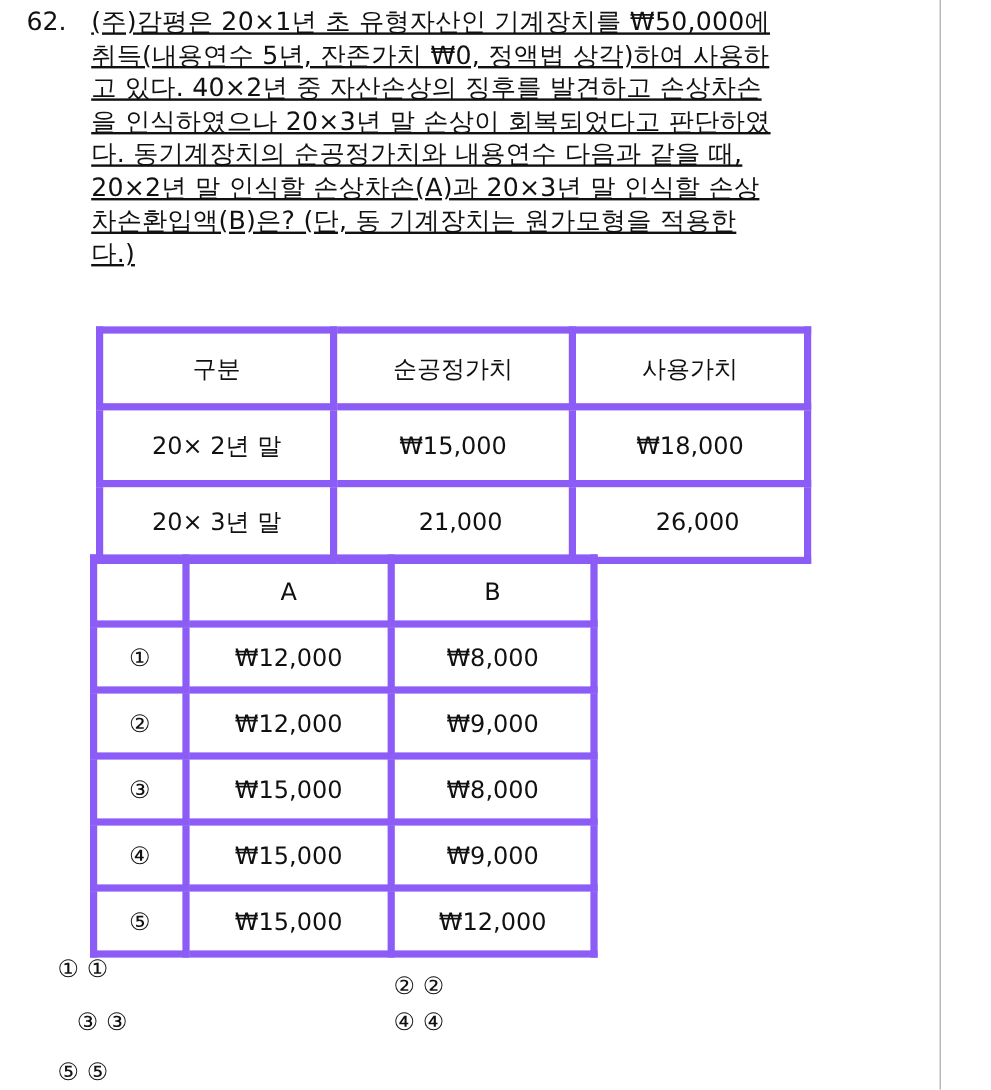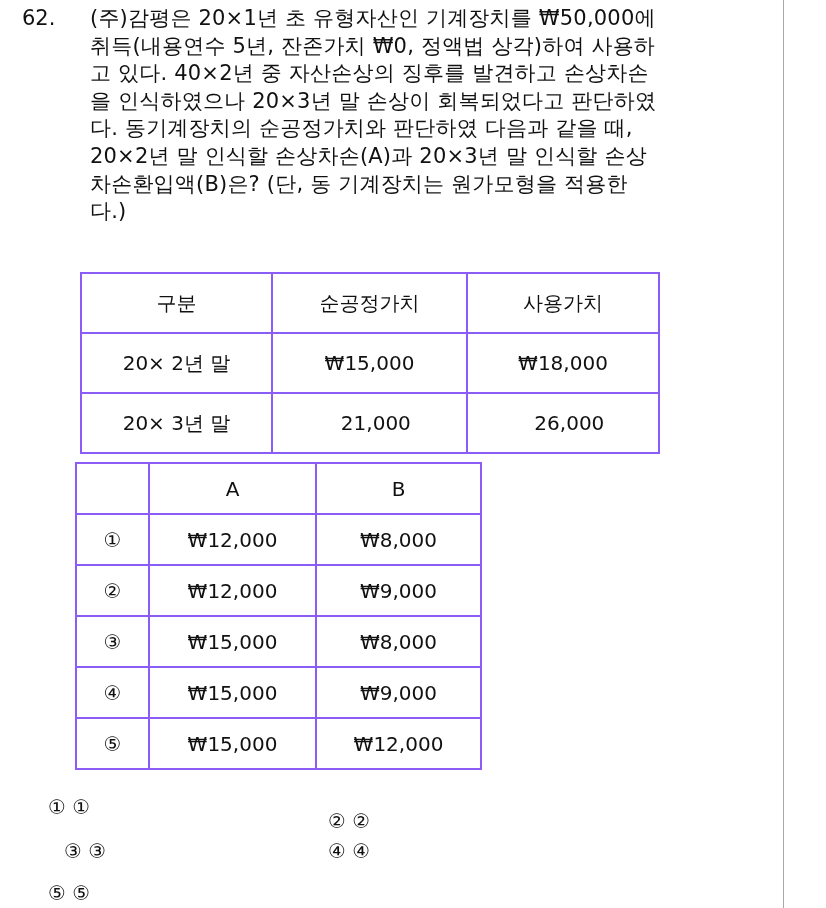--- a/index.html
+++ b/index.html
@@ -1,23 +1,23 @@
 <!DOCTYPE html>
 <html><head>
 <meta charset="utf-8">
 <style>
   html, body { margin:0; padding:0; background:#ffffff; }
   body { width:826px; height:908px; position:relative; overflow:hidden;
          font-family:"DejaVu Sans", sans-serif; color:#111; }
   .vline { position:absolute; left:783px; top:0; width:1px; height:908px; background:#a8a8a8; }
   .question { position:absolute; left:22px; top:5px; width:750px; font-size:21px; line-height:27.6px; }
   .q-num { position:absolute; left:0; top:0; }
-  .q-body { margin-left:68px; letter-spacing:0.2px; }
+  .q-body { margin-left:54px; letter-spacing:0.2px;text-decoration:underline; }
   table { border-collapse:collapse; position:absolute; font-size:20px; }
-  td { border:2px solid #8b5cf6; text-align:center; padding:0; }
+  td { border:6px solid #8b5cf6; text-align:center; padding:0; }
   .t1 { left:80px; top:272px; }
   .t1 td { height:58px; }
   .t1 td.c0 { width:189px; }
   .t1 td.c1 { width:193px; }
   .t1 td.c2 { width:190px; }
   .t2 { left:75px; top:462px; }
   .t2 td { height:49px; }
   .t2 td.c0 { width:71px; }
   .t2 td.c1 { width:165px; }
   .t2 td.c2 { width:163px; }
@@ -29,21 +29,21 @@
 
 <div class="vline"></div>
 
 <div class="question">
   <span class="q-num">62.</span>
   <div class="q-body">
     <div>(주)감평은 20×1년 초 유형자산인 기계장치를 ₩50,000에</div>
     <div>취득(내용연수 5년, 잔존가치 ₩0, 정액법 상각)하여 사용하</div>
     <div>고 있다. 40×2년 중 자산손상의 징후를 발견하고 손상차손</div>
     <div>을 인식하였으나 20×3년 말 손상이 회복되었다고 판단하였</div>
-    <div>다. 동기계장치의 순공정가치와 판단하였 다음과 같을 때,</div>
+    <div>다. 동기계장치의 순공정가치와 내용연수 다음과 같을 때,</div>
     <div>20×2년 말 인식할 손상차손(A)과 20×3년 말 인식할 손상</div>
     <div>차손환입액(B)은? (단, 동 기계장치는 원가모형을 적용한</div>
     <div>다.)</div>
   </div>
 </div>
 
 <table class="t1">
   <tbody>
       <tr>
     <td class="c0">구분</td>

